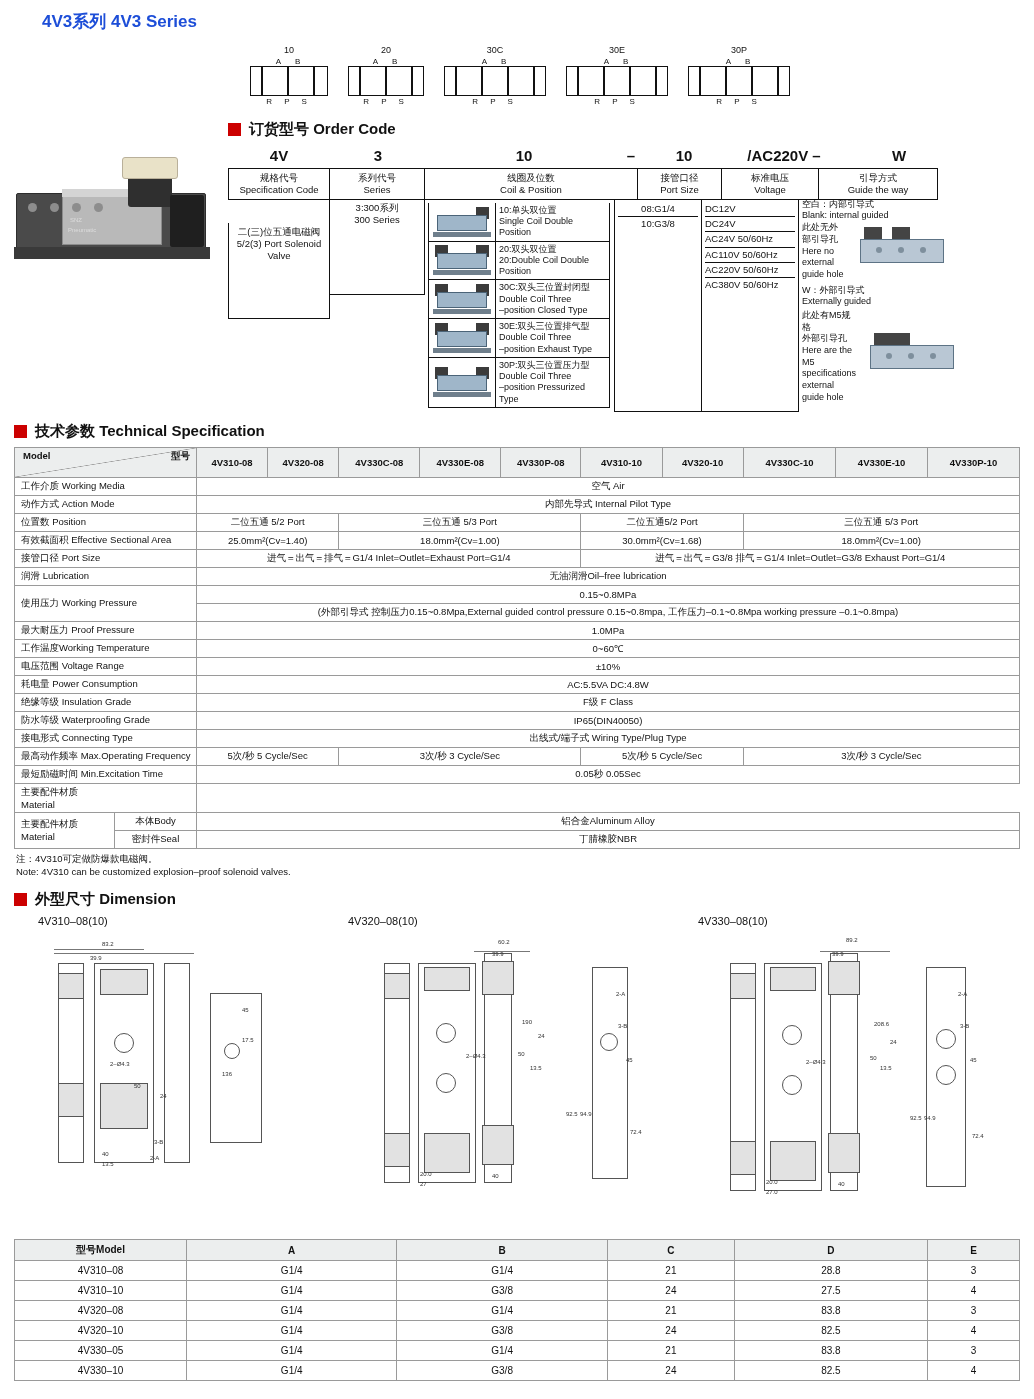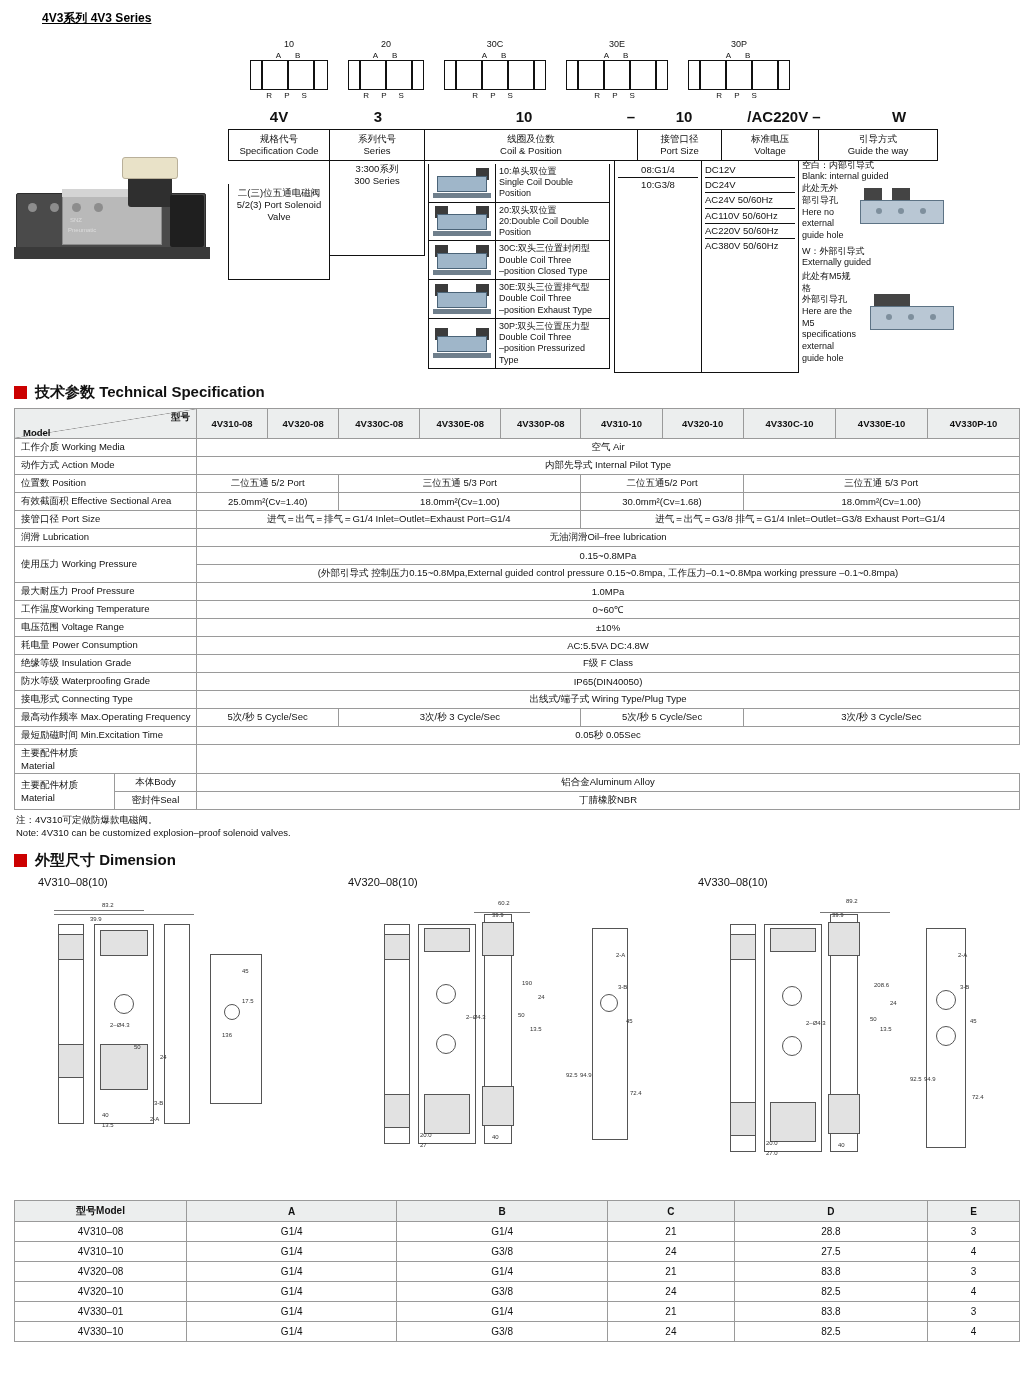--- a/index.html
+++ b/index.html
@@ -8,25 +8,24 @@
     width: 1034px;
     background: #ffffff;
     font-family: "Liberation Sans", sans-serif;
     color: #111;
     font-size: 11px;
   }
   .page { position: relative; width: 1034px; }
 
   
   .page-title {
-    font-size: 12px;
+    font-size: 17px;
     font-weight: bold;
     padding: 10px 0 6px 42px;
-    color: #000000;
-    text-decoration: underline;
+    color: #1d4ed8;
   }
   .sec-head {
     display: flex;
     align-items: center;
     gap: 8px;
     font-size: 15px;
     font-weight: bold;
   }
   .sec-head .sq {
     width: 13px; height: 13px;
@@ -150,21 +149,21 @@
   }
   .tech .lbl {
     text-align: left;
     padding-left: 6px;
     width: 182px;
     white-space: nowrap;
   }
   .tech thead td { background: #eceeee; font-weight: bold; }
   .tech .hdr-model { position: relative; height: 30px; background:#eceeee; }
   .tech .hdr-model .m1 { position:absolute; right:6px; top:2px; }
-  .tech .hdr-model .m2 { position:absolute; left:8px; bottom:0; }
+  .tech .hdr-model .m2 { position:absolute; left:8px; bottom:16px; }
   .tech .hdr-model .slash {
     position:absolute; left:0; top:0; width:100%; height:100%;
     background: linear-gradient(to right bottom, transparent calc(50% - 0.6px), #9a9a9a 50%, transparent calc(50% + 0.6px));
   }
   .note { margin: 4px 0 0 16px; font-size: 9.5px; line-height:1.35; }
 
   
   .dim-titles { position:relative; height: 18px; margin-top:4px;}
   .dim-titles span { position:absolute; font-size:11px; }
   .dim-area { position: relative; height: 300px; margin: 0 14px; }
@@ -284,20 +283,24 @@
         <div class="sym-cell" style="width:12px;"></div>
         <div class="sym-cell"></div>
         <div class="sym-cell"></div>
         <div class="sym-cell"></div>
         <div class="sym-cell" style="width:12px;"></div>
       </div>
       <div class="sym-rps">R P S</div>
     </div>
   </div>
 
+  <div class="sec-head sec-ord">
+    <span class="sq"></span>
+    <span>订货型号 Order Code</span>
+  </div>
 
   <div class="order-wrap">
     <div class="order-codes">
       <span class="oc1">4V</span>
       <span class="oc2">3</span>
       <span class="oc3">10</span>
       <span class="oc-dash">–</span>
       <span class="oc4">10</span>
       <span class="oc5">/AC220V –</span>
       <span class="oc6">W</span>
@@ -723,21 +726,21 @@
       </tr>
       <tr>
         <td>4V320–10</td>
         <td>G1/4</td>
         <td>G3/8</td>
         <td>24</td>
         <td>82.5</td>
         <td>4</td>
       </tr>
       <tr>
-        <td>4V330–01</td>
+        <td>4V330–05</td>
         <td>G1/4</td>
         <td>G1/4</td>
         <td>21</td>
         <td>83.8</td>
         <td>3</td>
       </tr>
       <tr>
         <td>4V330–10</td>
         <td>G1/4</td>
         <td>G3/8</td>

